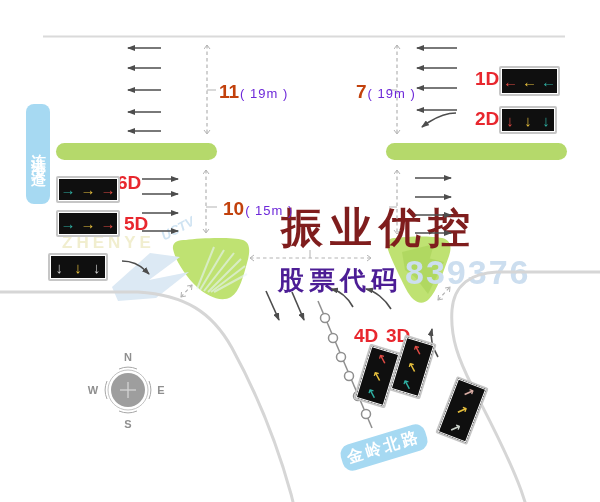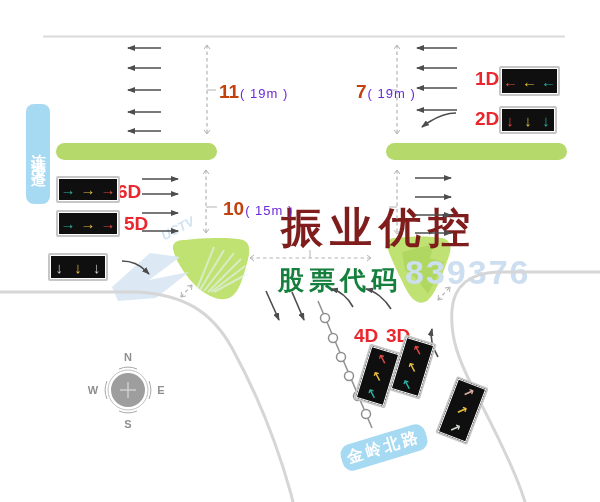--- a/index.html
+++ b/index.html
@@ -6,21 +6,21 @@
   #canvas{
     position:relative;width:600px;height:502px;overflow:hidden;
     background:#ffffff;
     font-family:"Liberation Sans","DejaVu Sans",sans-serif;
   }
   #canvas svg{position:absolute;left:0;top:0;}
 
   
   .wm{position:absolute;pointer-events:none;white-space:nowrap;}
   .wm-brand{left:281px;top:200px;font-size:42px;font-weight:700;letter-spacing:7px;color:#7f1d1d;}
-  .wm-stock{left:278px;top:263px;font-size:26px;font-weight:700;letter-spacing:5px;color:#15803d;}
+  .wm-stock{left:278px;top:263px;font-size:26px;font-weight:700;letter-spacing:5px;color:#4c1d95;}
   .wm-code{left:405px;top:253px;font-size:34px;font-weight:700;letter-spacing:2px;color:#ccdeef;}
   .wm-latin{left:62px;top:233px;font-size:17px;font-weight:700;letter-spacing:4px;color:#f1eecf;}
   .wm-logo{left:160px;top:221px;font-size:13px;font-weight:700;font-style:italic;color:#cfe3f2;transform:rotate(-28deg);}
 
   
   .road-label{position:absolute;background:#a6d9f2;color:#fff;font-weight:700;
     display:flex;align-items:center;justify-content:center;}
   .road-label-west{left:26px;top:104px;width:24px;height:100px;border-radius:8px;
     writing-mode:vertical-rl;font-size:15px;letter-spacing:6px;}
   .road-label-south{left:340px;top:434px;width:88px;height:27px;border-radius:10px;
@@ -68,20 +68,21 @@
     </g>
     <g fill="#a3cf52" opacity="0.5">
       <path d="M 402 252 L 434 244 L 423 283 L 405 270 Z"></path>
       <path d="M 416 255 L 444 262 L 428 294 L 415 277 Z"></path>
     </g>
   </svg>
 
   <div class="wm wm-brand">振业优控</div>
   <div class="wm wm-stock">股票代码</div>
   <div class="wm wm-code">839376</div>
+  <div class="wm wm-latin">ZHENYE</div>
   <div class="wm wm-logo">UCTV</div>
   <svg width="600" height="502" viewBox="0 0 600 502">
     <path fill="#dce9f4" d="M 112 287 L 150 253 L 180 257 L 149 280 L 189 272 L 156 298 L 118 301 Z"></path>
   </svg>
 
   <svg width="600" height="502" viewBox="0 0 600 502">
     <defs>
       <marker id="mDark" markerWidth="8" markerHeight="6" refX="7" refY="3" orient="auto" markerUnits="userSpaceOnUse">
         <path d="M0,0 L8,3 L0,6 Z" fill="#4d4d4d"></path>
       </marker>
@@ -190,21 +191,21 @@
 
   <div class="road-label road-label-west">连港大道</div>
   <div class="road-label road-label-south">金岭北路</div>
 
   <div class="measure" style="left:219px;top:81px;"><span class="num">11</span><span class="paren">( 19m )</span></div>
   <div class="measure" style="left:332px;top:81px;margin-left:24px;"><span class="num">7</span><span class="paren">( 19m )</span></div>
   <div class="measure" style="left:223px;top:198px;"><span class="num">10</span><span class="paren">( 15m )</span></div>
 
   <div class="dlabel" style="left:475px;top:68px;">1D</div>
   <div class="dlabel" style="left:475px;top:108px;">2D</div>
-  <div class="dlabel" style="left:117px;top:181px;">6D</div>
+  <div class="dlabel" style="left:117px;top:172px;">6D</div>
   <div class="dlabel" style="left:124px;top:213px;">5D</div>
   <div class="dlabel" style="left:354px;top:325px;">4D</div>
   <div class="dlabel" style="left:386px;top:325px;">3D</div>
 
   <div class="sig" style="left:499px;top:66px;width:57px;height:26px;">
     <span class="c-red">←</span>
     <span class="c-yel">←</span>
     <span class="c-teal">←</span>
   </div>
   <div class="sig" style="left:499px;top:106px;width:54px;height:24px;">

